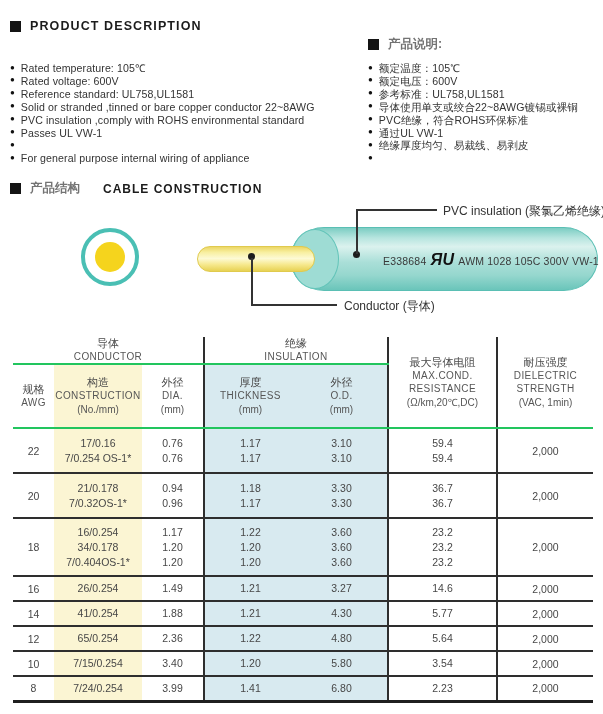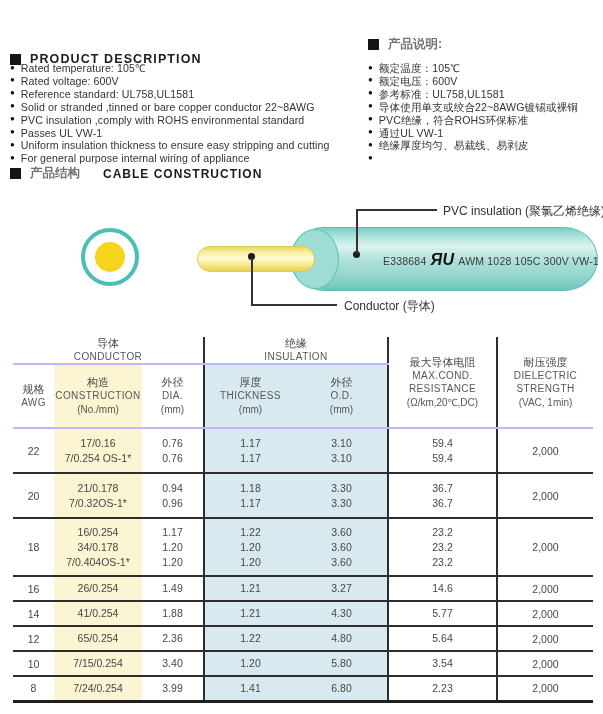--- a/index.html
+++ b/index.html
@@ -53,39 +53,39 @@
   .lead-v { width:1.5px; background:#333; }
   .lead-dot { width:7px; height:7px; border-radius:50%; background:#1d1d1d; }
   .dia-label { font-size:12px; color:#333; white-space:nowrap; }
   
   table.spec {
     position:absolute; left:13px; top:337px; width:580px;
     border-collapse:collapse; table-layout:fixed; font-size:10.5px; color:#474747;
   }
   table.spec th, table.spec td { padding:0; text-align:center; vertical-align:middle; font-weight:normal; }
   .vl { border-left:2px solid #2e2e2e; }
-  .hb { border-bottom:2px solid #c4b5fd;margin-top:32px; }
+  .hb { border-bottom:2px solid #22c55e;margin-top:32px; }
   tr.group-row { height:24px; }
   tr.sub-row { height:64px; }
   tr.data-row td { border-bottom:2px solid #2e2e2e; }
   tr.data-row.last td { border-bottom:3px solid #1f1f1f; }
   tr.h1 { height:25px; } tr.h2 { height:45px; } tr.h3 { height:58px; }
   .bg-y { background:#fbf5d3; }
   .bg-b { background:#d8eaf0; }
   .cn  { font-size:11px; color:#4a4a4a; line-height:13px; }
   .en  { font-size:10px; color:#565656; letter-spacing:0.4px; line-height:13px; }
   .unit{ font-size:10px; color:#565656; line-height:13px; margin-top:1px; }
   td .ln { line-height:15px; }
 </style>
 </head>
 <body>
 
 <div id="page">
 
-  <div class="sec-head" style="left:10px; top:52px;">
+  <div class="sec-head" style="left:10px; top:19px;">
     <div class="sq"></div>
     <div class="sec-title">PRODUCT DESCRIPTION</div>
   </div>
   <ul class="bullets" style="left:10px; top:62px; width:352px;">
       <li>
         <span class="bullet">●</span>
         <span class="btxt">Rated temperature: 105℃</span>
       </li>
       <li>
         <span class="bullet">●</span>
@@ -102,21 +102,20 @@
       <li>
         <span class="bullet">●</span>
         <span class="btxt">PVC insulation ,comply with ROHS environmental standard</span>
       </li>
       <li>
         <span class="bullet">●</span>
         <span class="btxt">Passes UL VW-1</span>
       </li>
       <li>
         <span class="bullet">●</span>
-        <span class="btxt">Uniform insulation thickness to ensure easy stripping and cutting</span>
       </li>
       <li>
         <span class="bullet">●</span>
         <span class="btxt">For general purpose internal wiring of appliance</span>
       </li>
     </ul>
 
   <div class="sec-head" style="left:368px; top:36px;">
     <div class="sq"></div>
     <div class="sec-title-cn">产品说明:</div>
@@ -148,21 +147,21 @@
       </li>
       <li>
         <span class="bullet">●</span>
         <span class="btxt">绝缘厚度均匀、易裁线、易剥皮</span>
       </li>
       <li>
         <span class="bullet">●</span>
       </li>
     </ul>
 
-  <div class="sec-head" style="left:10px; top:165px;">
+  <div class="sec-head" style="left:10px; top:180px;">
     <div class="sq"></div>
     <div class="sec-title-cn">产品结构</div>
     <div class="sec-title-en2">CABLE CONSTRUCTION</div>
   </div>
 
   <div class="abs cross-section">
     <div class="cross-core"></div>
   </div>
 
   <div class="abs cable-body"></div>

